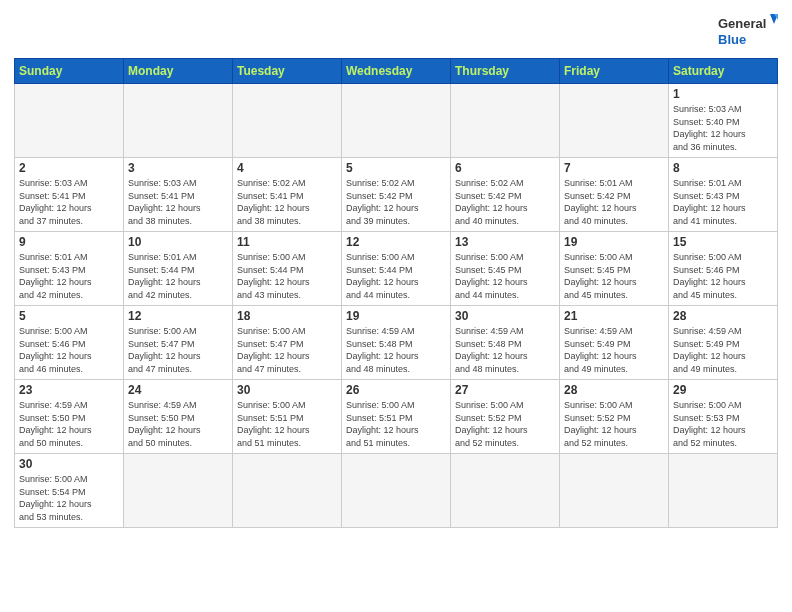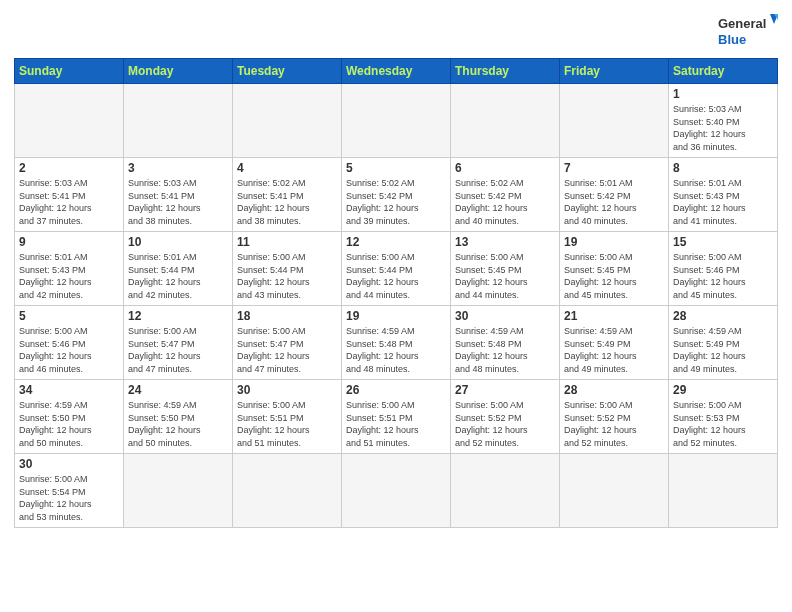--- a/index.html
+++ b/index.html
@@ -276,21 +276,21 @@
           <td>
             <span class="day-number">28</span>
             <div class="day-info" style="white-space: pre-line;">Sunrise: 4:59 AM
 Sunset: 5:49 PM
 Daylight: 12 hours
 and 49 minutes.</div>
           </td>
         </tr>
         <tr>
           <td>
-            <span class="day-number">34</span>
+            <span class="day-number">23</span>
             <div class="day-info" style="white-space: pre-line;">Sunrise: 4:59 AM
 Sunset: 5:50 PM
 Daylight: 12 hours
 and 50 minutes.</div>
           </td>
           <td>
             <span class="day-number">24</span>
             <div class="day-info" style="white-space: pre-line;">Sunrise: 4:59 AM
 Sunset: 5:50 PM
 Daylight: 12 hours

